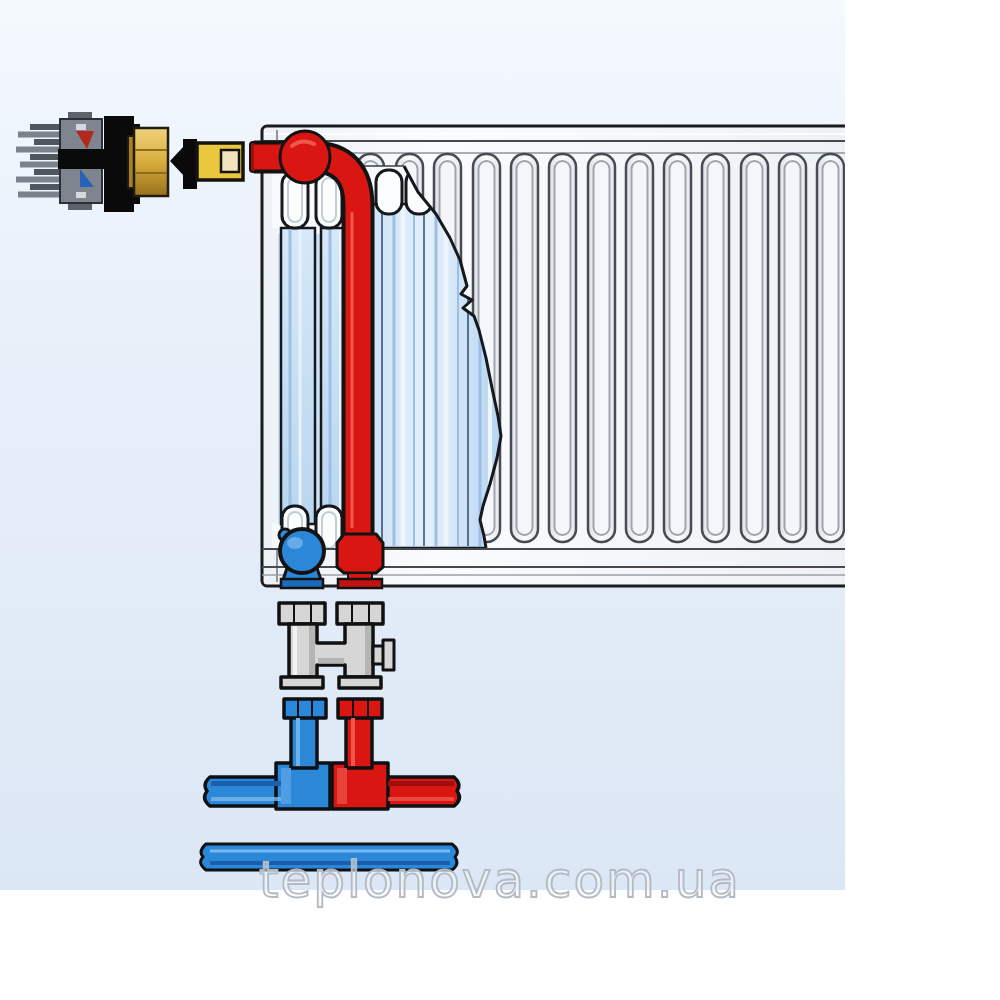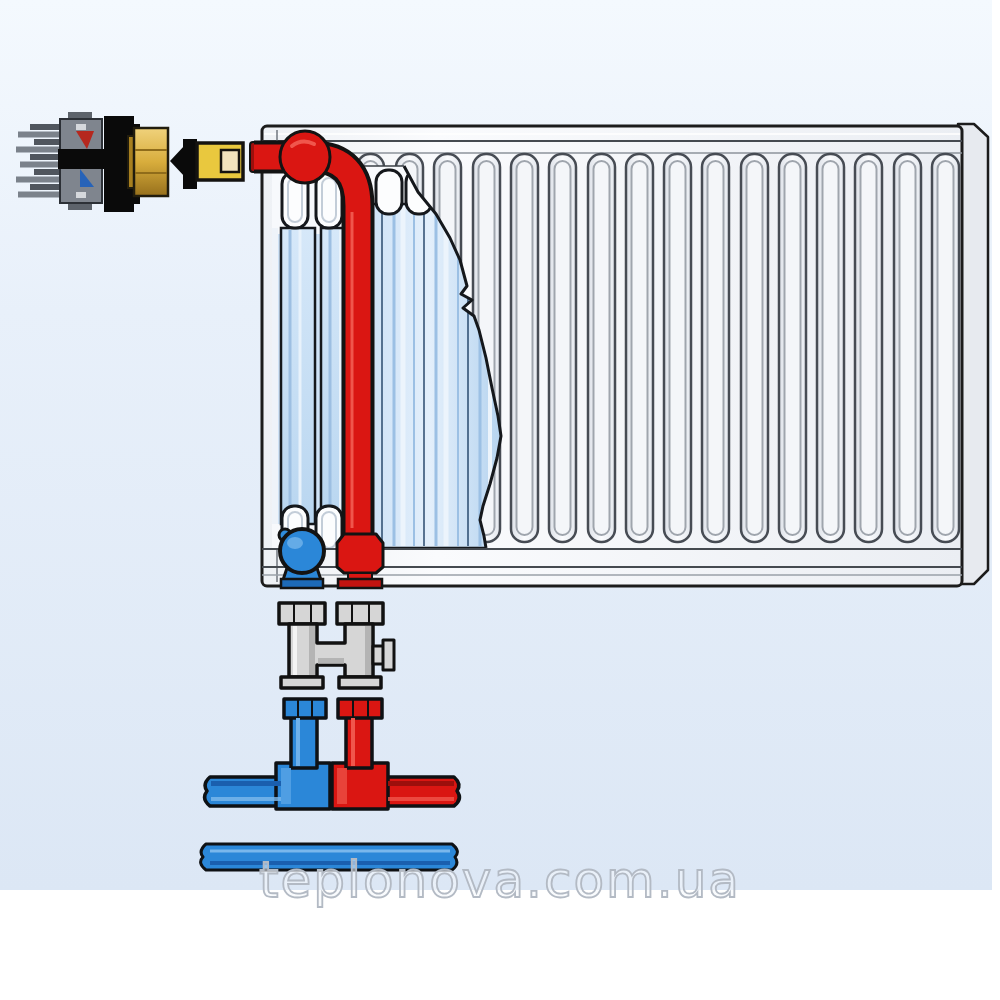--- a/index.html
+++ b/index.html
@@ -1,16 +1,16 @@
 <!DOCTYPE html>
 <html><head>
 <meta charset="utf-8">
 <style>
   html,body{margin:0;padding:0;background:#ffffff;}
-  .scene{position:relative;width:992px;height:1000px;overflow:hidden;
+  .scene{position:relative;width:845px;height:1000px;overflow:hidden;
          font-family:"DejaVu Sans", sans-serif;}
   .scene svg{position:absolute;left:0;top:0;}
   text{font-family:"DejaVu Sans", sans-serif;}
 </style>
 </head>
 <body>
 
 <div class="scene">
 <svg width="1000" height="1000" viewBox="0 0 1000 1000" xmlns="http://www.w3.org/2000/svg">
 

